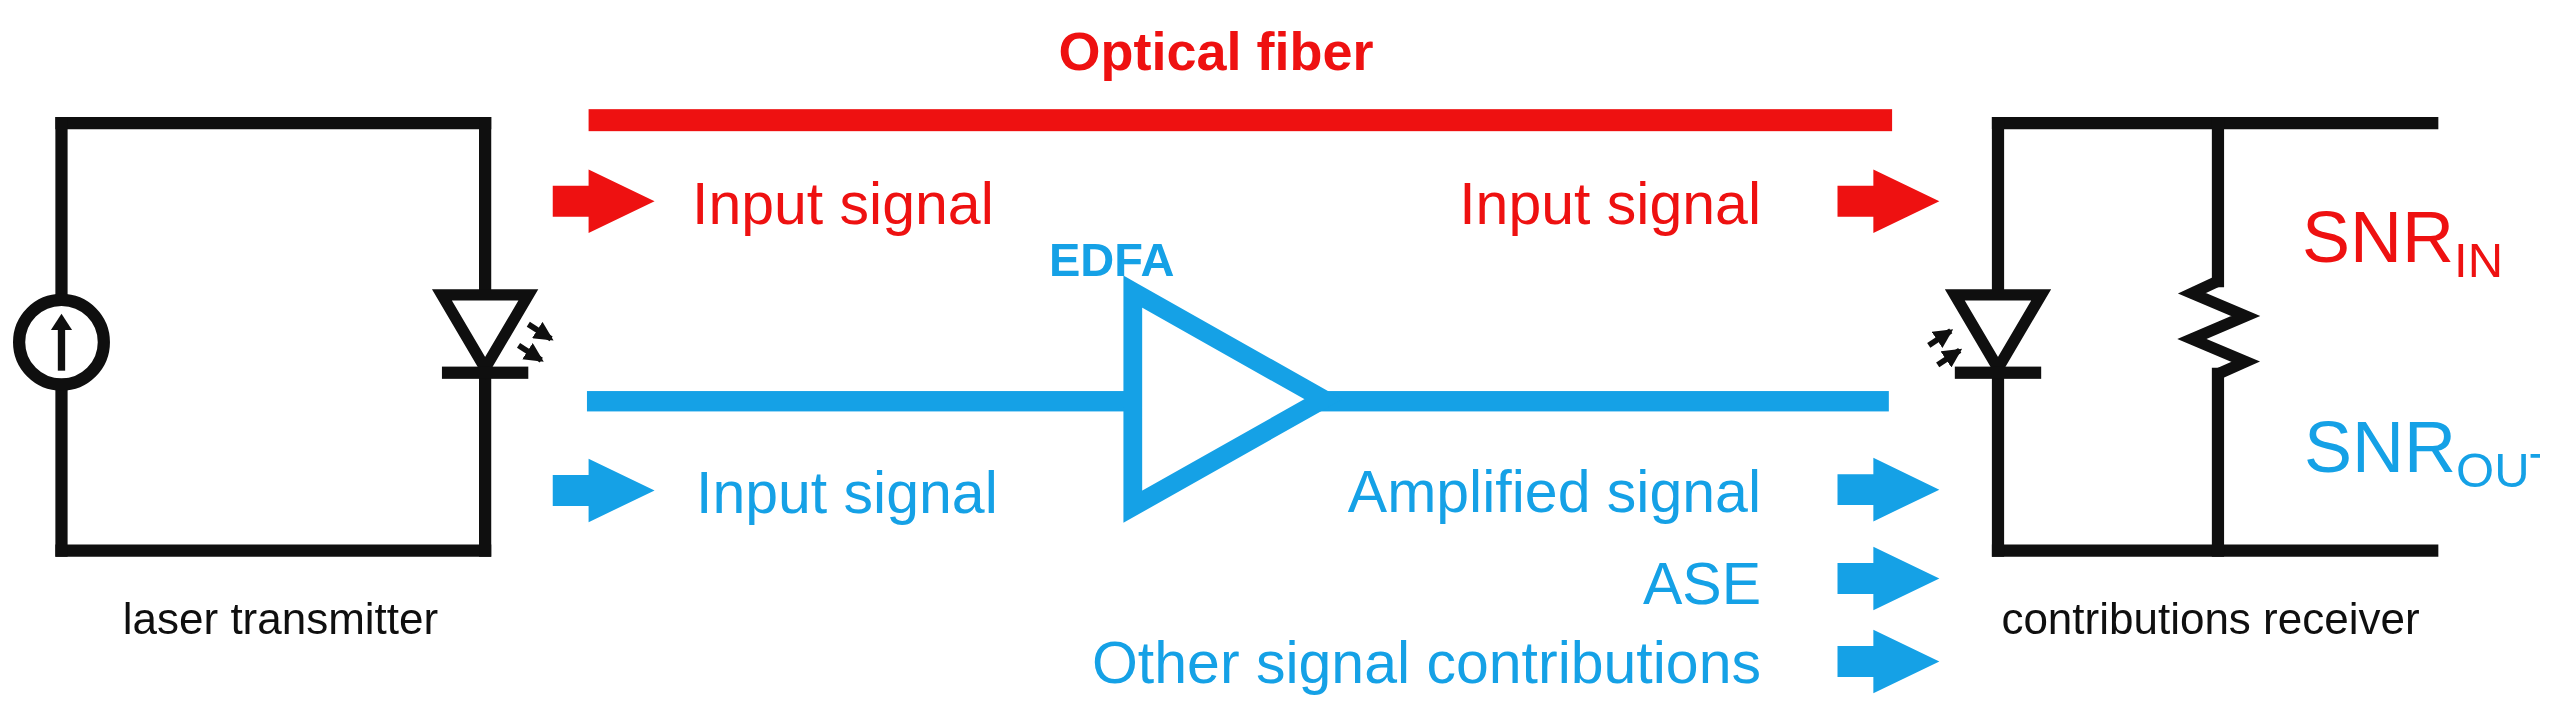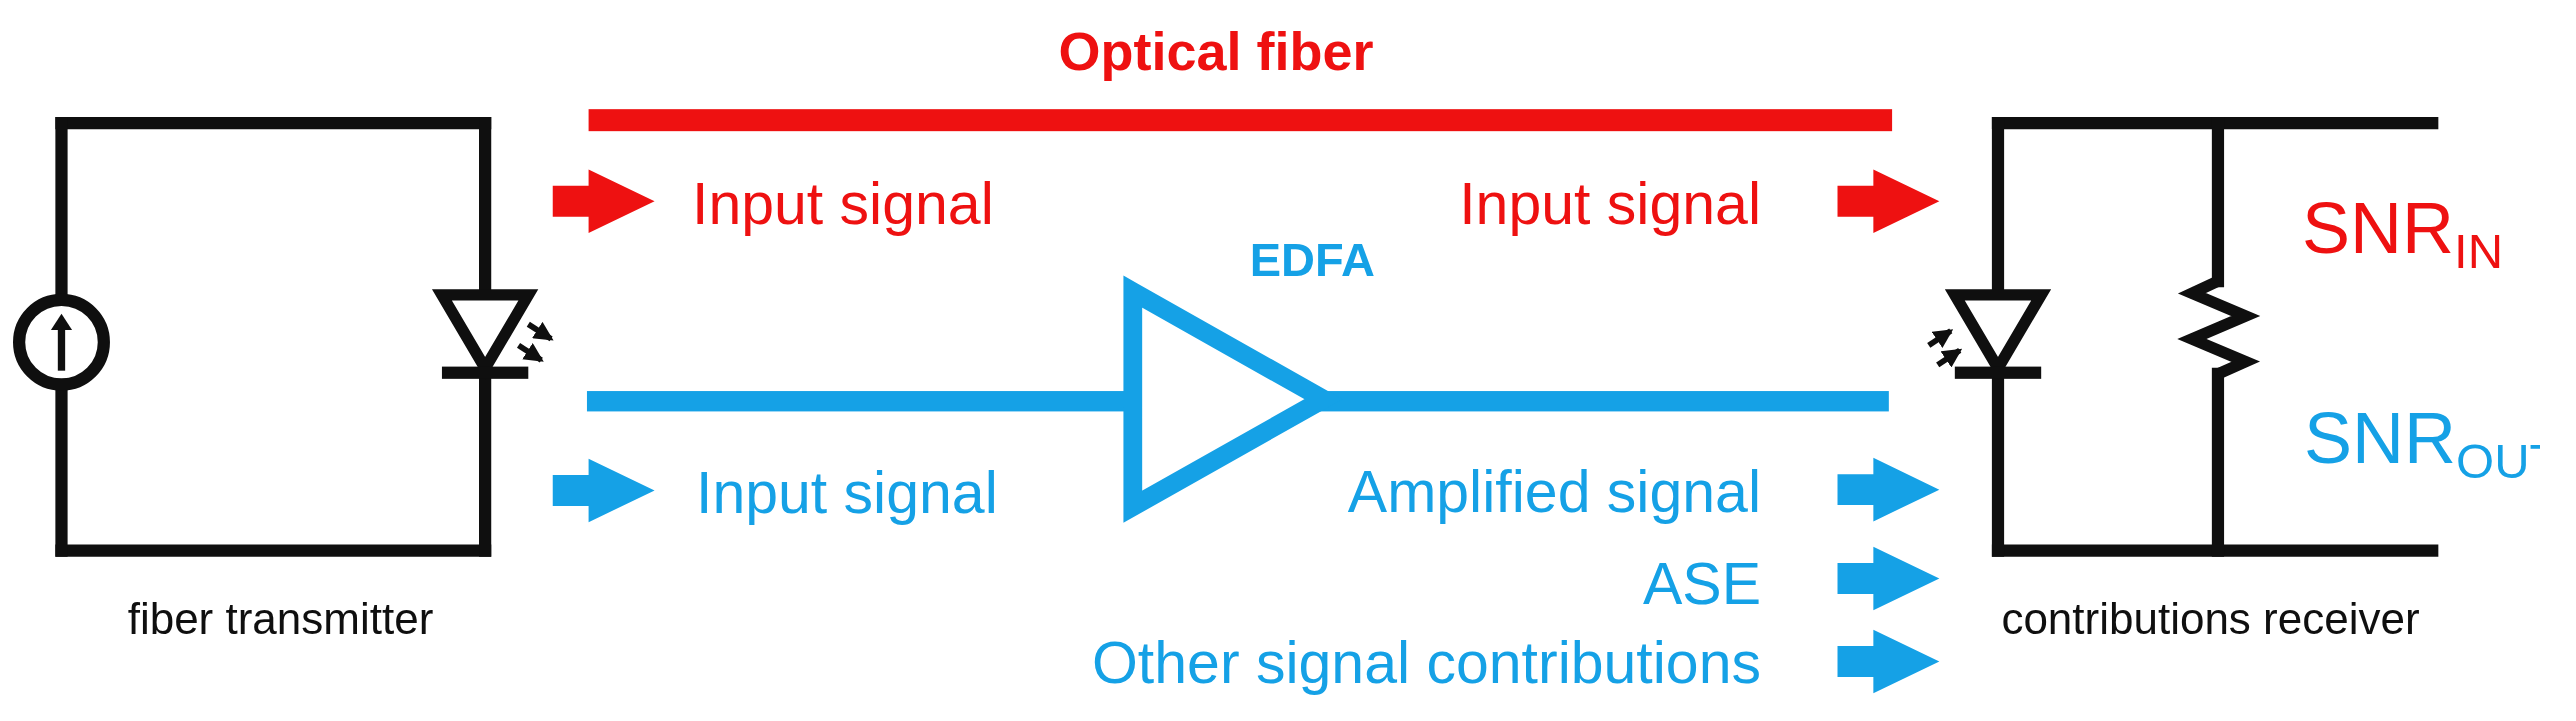--- a/index.html
+++ b/index.html
@@ -2,27 +2,27 @@
 <html style="--color-red: #EE1111; --color-blue: #15A1E6; --color-black: #0F0F0F; --color-background: #FFFFFF;font-size:13px"><head>
 <meta charset="utf-8">
 <style>
   html,body{margin:0;padding:0;background:#fff;}
   body{width:2576px;height:721px;font-family:"Liberation Sans",sans-serif;}
   .canvas{position:relative;width:2540px;height:721px;background:var(--color-background,#fff);overflow:hidden;}
   .canvas svg{position:absolute;left:0;top:0;}
   .label{position:absolute;line-height:1;white-space:nowrap;}
   .vcenter{transform:translateY(-50%);}
   .title{font-size:54px;font-weight:bold;color:var(--color-red,#EE1111);text-align:center;}
-  .edfa{font-size:47px;font-weight:bold;color:var(--color-blue,#15A1E6);text-align:right;}
+  .edfa{font-size:47px;font-weight:bold;color:var(--color-blue,#15A1E6);text-align:left;}
   .flow{font-size:59px;margin-left:16px;}
   .flow.red{color:var(--color-red,#EE1111);}
   .flow.blue{color:var(--color-blue,#15A1E6);}
   .right-align{text-align:right;}
   .caption{font-size:44px;color:var(--color-black,#0F0F0F);text-align:center;}
-  .snr{font-size:72px;}
+  .snr{font-size:72px;margin-top:9px;}
   .snr.red{color:var(--color-red,#EE1111);}
   .snr.blue{color:var(--color-blue,#15A1E6);}
   .snr sub{font-size:49px;vertical-align:-0.30em;line-height:1;}
   .fill-red{fill:var(--color-red,#EE1111);}
   .fill-blue{fill:var(--color-blue,#15A1E6);}
   .fill-black{fill:var(--color-black,#0F0F0F);}
   .stroke-black{stroke:var(--color-black,#0F0F0F);fill:none;}
   .stroke-blue{stroke:var(--color-blue,#15A1E6);}
   .wire{stroke-width:15;stroke-linecap:square;stroke-linejoin:miter;}
   .sym{stroke-width:14;}
@@ -89,20 +89,20 @@
   <div class="label flow red vcenter" style="left:676px;top:204px;">Input signal</div>
   <div class="label flow red vcenter right-align" style="right:779px;top:204px;">Input signal</div>
 
   <div class="label edfa vcenter" style="left:1049px;top:259px;width:326px;">EDFA</div>
 
   <div class="label flow blue vcenter" style="left:680px;top:493px;">Input signal</div>
   <div class="label flow blue vcenter right-align" style="right:779px;top:492px;text-align:right;">Amplified signal</div>
   <div class="label flow blue vcenter right-align" style="right:779px;top:584px;">ASE</div>
   <div class="label flow blue vcenter right-align" style="right:779px;top:663px;">Other signal contributions</div>
 
-  <div class="label caption vcenter" style="left:77px;top:619px;width:407px;">fiber transmitter</div>
+  <div class="label caption vcenter" style="left:77px;top:619px;width:407px;">laser transmitter</div>
   <div class="label caption vcenter" style="left:1966px;top:619px;width:489px;">contributions receiver</div>
 
   <div class="label snr red" style="left:2302px;top:192px;"><span>SNR</span><sub>IN</sub></div>
   <div class="label snr blue" style="left:2304px;top:402px;text-align:center;"><span>SNR</span><sub>OUT</sub></div>
 
 </div>
 
 
 </body></html>

